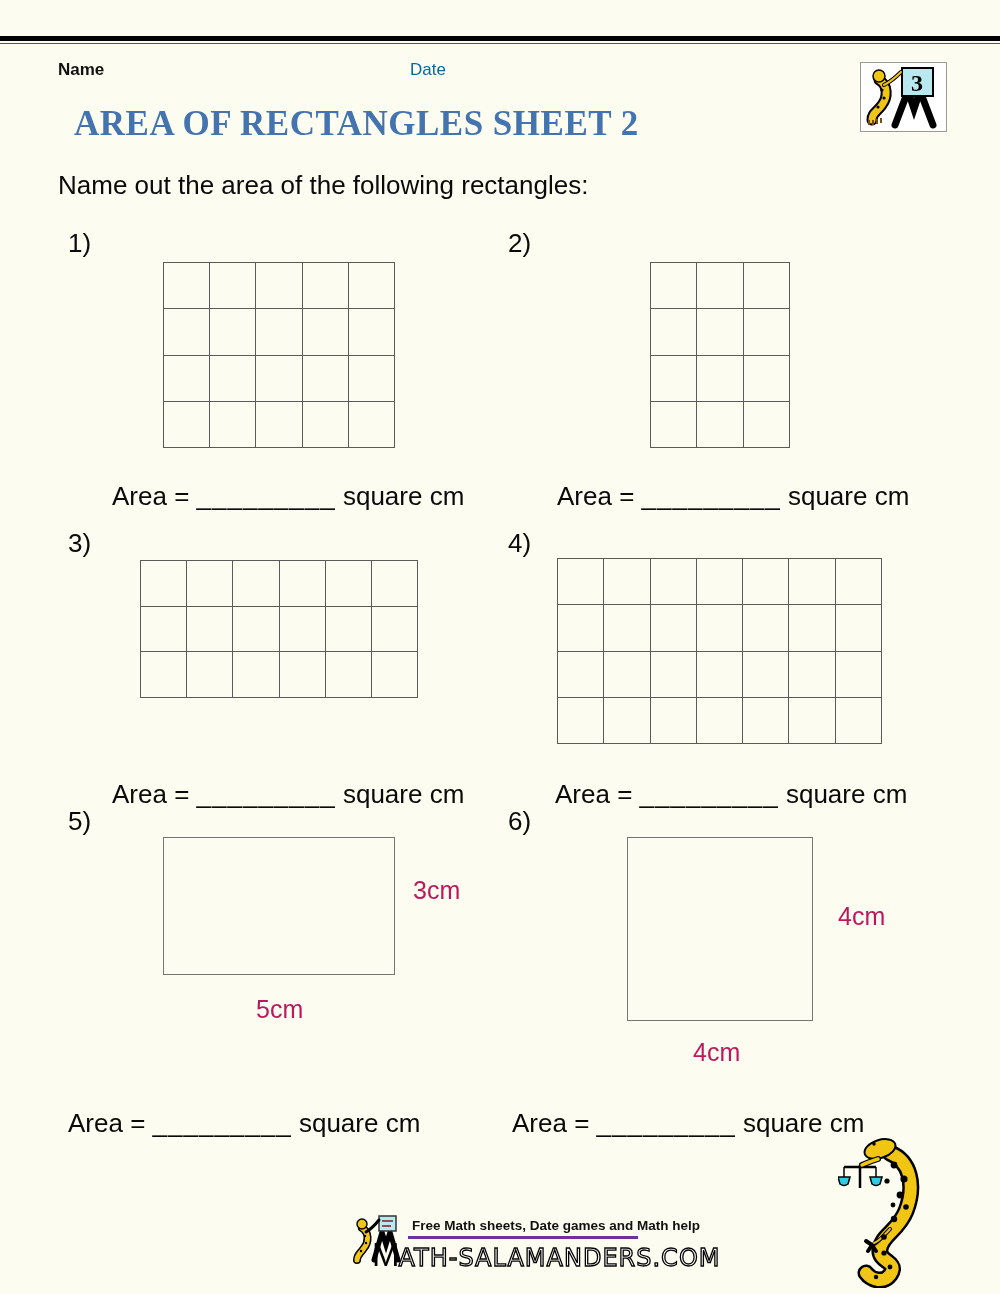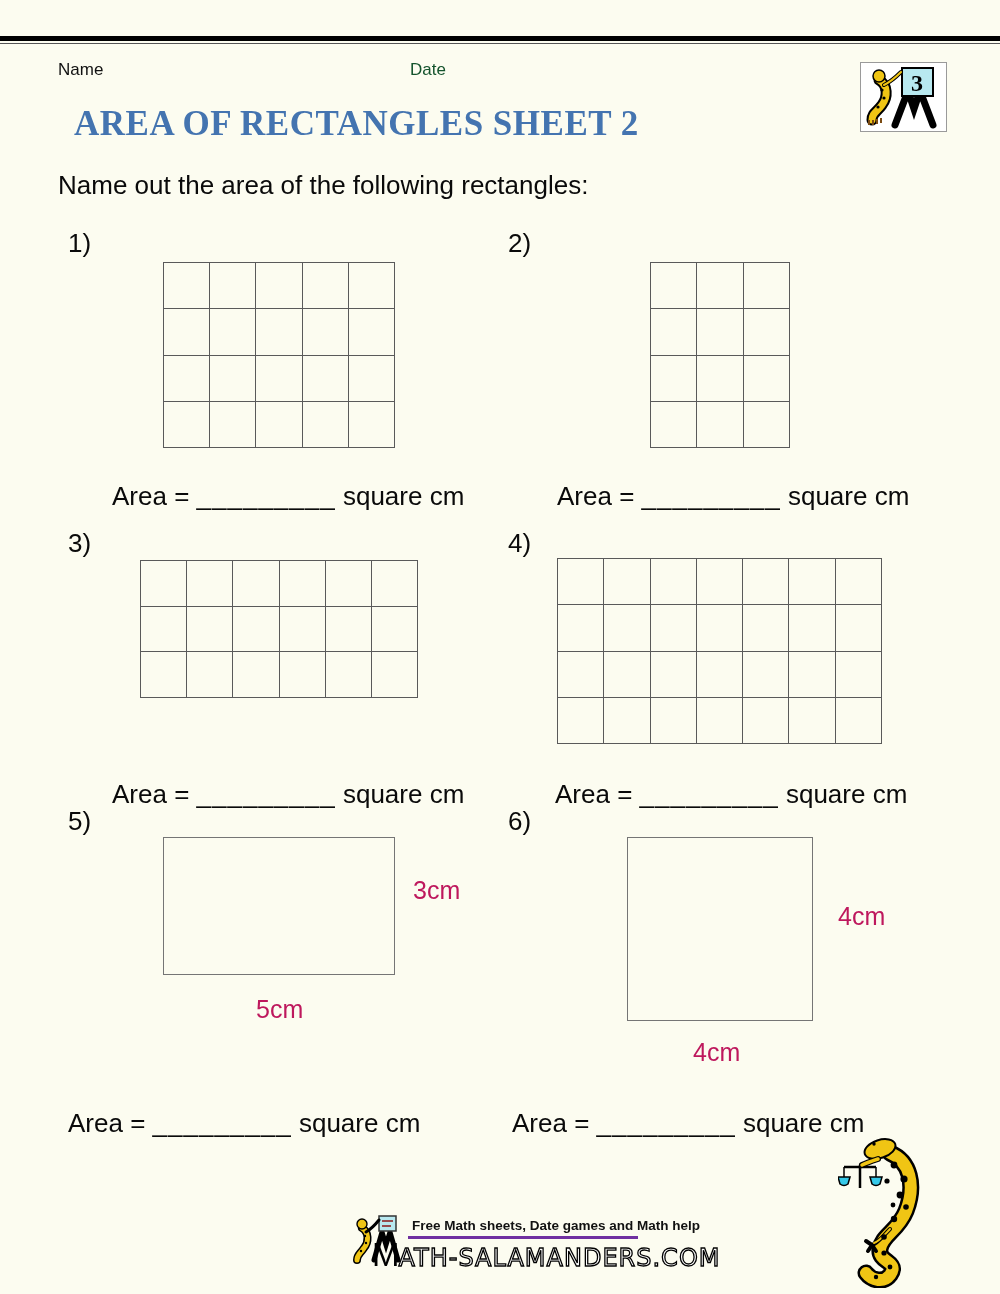--- a/index.html
+++ b/index.html
@@ -6,22 +6,22 @@
     --background:#fcfcf0; --title:#4474b0; --grid-line:#5a5a5a; --rect-border:#757575;
     --top-bar:#000000; --footer-line:#7030a0; --salamander-yellow:#f0c514;
     --scale-cyan:#35c8e8; --logo-board-cyan:#b8e9f0;
   }
   *{margin:0;padding:0;box-sizing:border-box;}
   html,body{width:1000px;}
   body{font-family:"Liberation Sans",sans-serif;background:var(--background);}
   .page{position:relative;width:1000px;height:1294px;background:var(--background);overflow:hidden;}
   .bar-black{position:absolute;left:0;top:36px;width:1000px;height:5px;background:var(--top-bar);}
   .bar-gray{position:absolute;left:0;top:43px;width:1000px;height:1px;background:#555;}
-  .name-label{position:absolute;left:58px;top:60px;font-size:17px;color:#111;}
-  .date-label{position:absolute;left:410px;top:60px;font-size:17px;color:#14532d;}
+  .name-label{position:absolute;left:58px;top:60px;font-size:17px;color:#111;font-weight:bold;}
+  .date-label{position:absolute;left:410px;top:60px;font-size:17px;color:#0369a1;}
   .logo-box{position:absolute;left:860px;top:62px;width:87px;height:70px;background:#fff;border:1px solid #9a9a9a;}
   .page-title{position:absolute;left:74px;top:104px;font-family:"Liberation Serif",serif;font-size:35px;font-weight:bold;color:var(--title);letter-spacing:0.5px;}
   .instruction{position:absolute;left:58px;top:170px;font-size:26px;color:#0a0a0a;}
   .pnum{position:absolute;font-size:26px;color:#0a0a0a;}
   .grid-box{position:absolute;}
   .grid-box svg{display:block;}
   .plain-rect{position:absolute;border:1px solid var(--rect-border);background:var(--background);}
   .dim-label{position:absolute;font-size:25px;color:#be185d;}
   .answer{position:absolute;font-size:26px;color:#0a0a0a;white-space:nowrap;margin-top:9px;}
   .answer .blank{letter-spacing:1px;}

